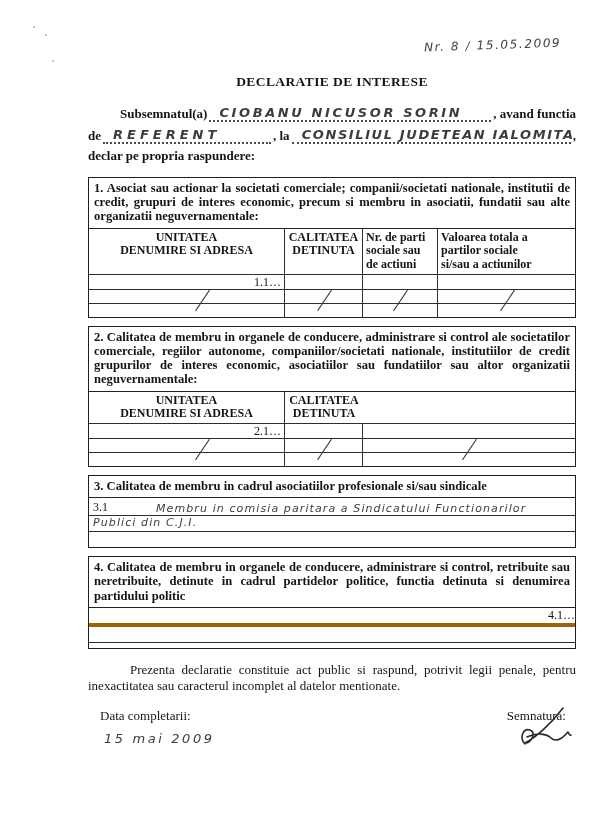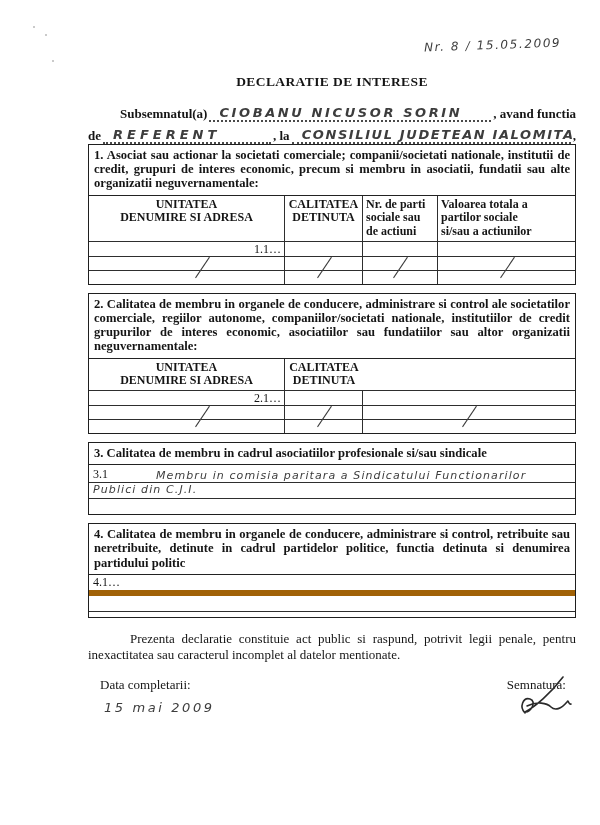--- a/index.html
+++ b/index.html
@@ -96,20 +96,21 @@
       <span class="fill fill-fixed">
         <span class="hand hand-func">REFERENT</span>
       </span>
       <span>, la</span>
       <span class="fill">
         <span class="hand hand-inst">CONSILIUL JUDETEAN IALOMITA</span>
       </span>
       <span>,</span>
     </div>
 
+    <div class="declar">declar pe propria raspundere:</div>
 
     <div class="box">
       <div class="heading">1. Asociat sau actionar la societati comerciale; companii/societati nationale, institutii de credit, grupuri de interes economic, precum si membru in asociatii, fundatii sau alte organizatii neguvernamentale:</div>
       <div class="tbl">
         <div class="trow">
           <div class="tcell c1 hcell">UNITATEA
 DENUMIRE SI ADRESA</div>
           <div class="tcell c2 hcell">CALITATEA
 DETINUTA</div>
           <div class="tcell c3 hcell hleft">Nr. de parti
@@ -191,21 +192,21 @@
         <div class="h32row">
           <span class="hand handline">Publici din C.J.I.</span>
         </div>
         <div class="emptyline" style="border-bottom:none;"></div>
       </div>
     </div>
 
     <div class="box">
       <div class="heading">4. Calitatea de membru in organele de conducere, administrare si control, retribuite sau neretribuite, detinute in cadrul partidelor politice, functia detinuta si denumirea partidului politic</div>
       <div class="tbl">
-        <div class="rlabel" style="border-bottom:6px solid #a16207;padding-left:4px;height:15px;">4.1…</div>
+        <div class="rlabel" style="border-bottom:4px solid #a16207;padding-left:4px;height:15px;text-align:right;">4.1…</div>
         <div class="emptyline"></div>
         <div class="spacer5"></div>
       </div>
     </div>
 
     <div class="closing">Prezenta declaratie constituie act public si raspund, potrivit legii penale, pentru inexactitatea sau caracterul incomplet al datelor mentionate.</div>
 
     <div class="footer">
       <span class="date-label">Data completarii:</span>
       <span class="sig-wrap">

